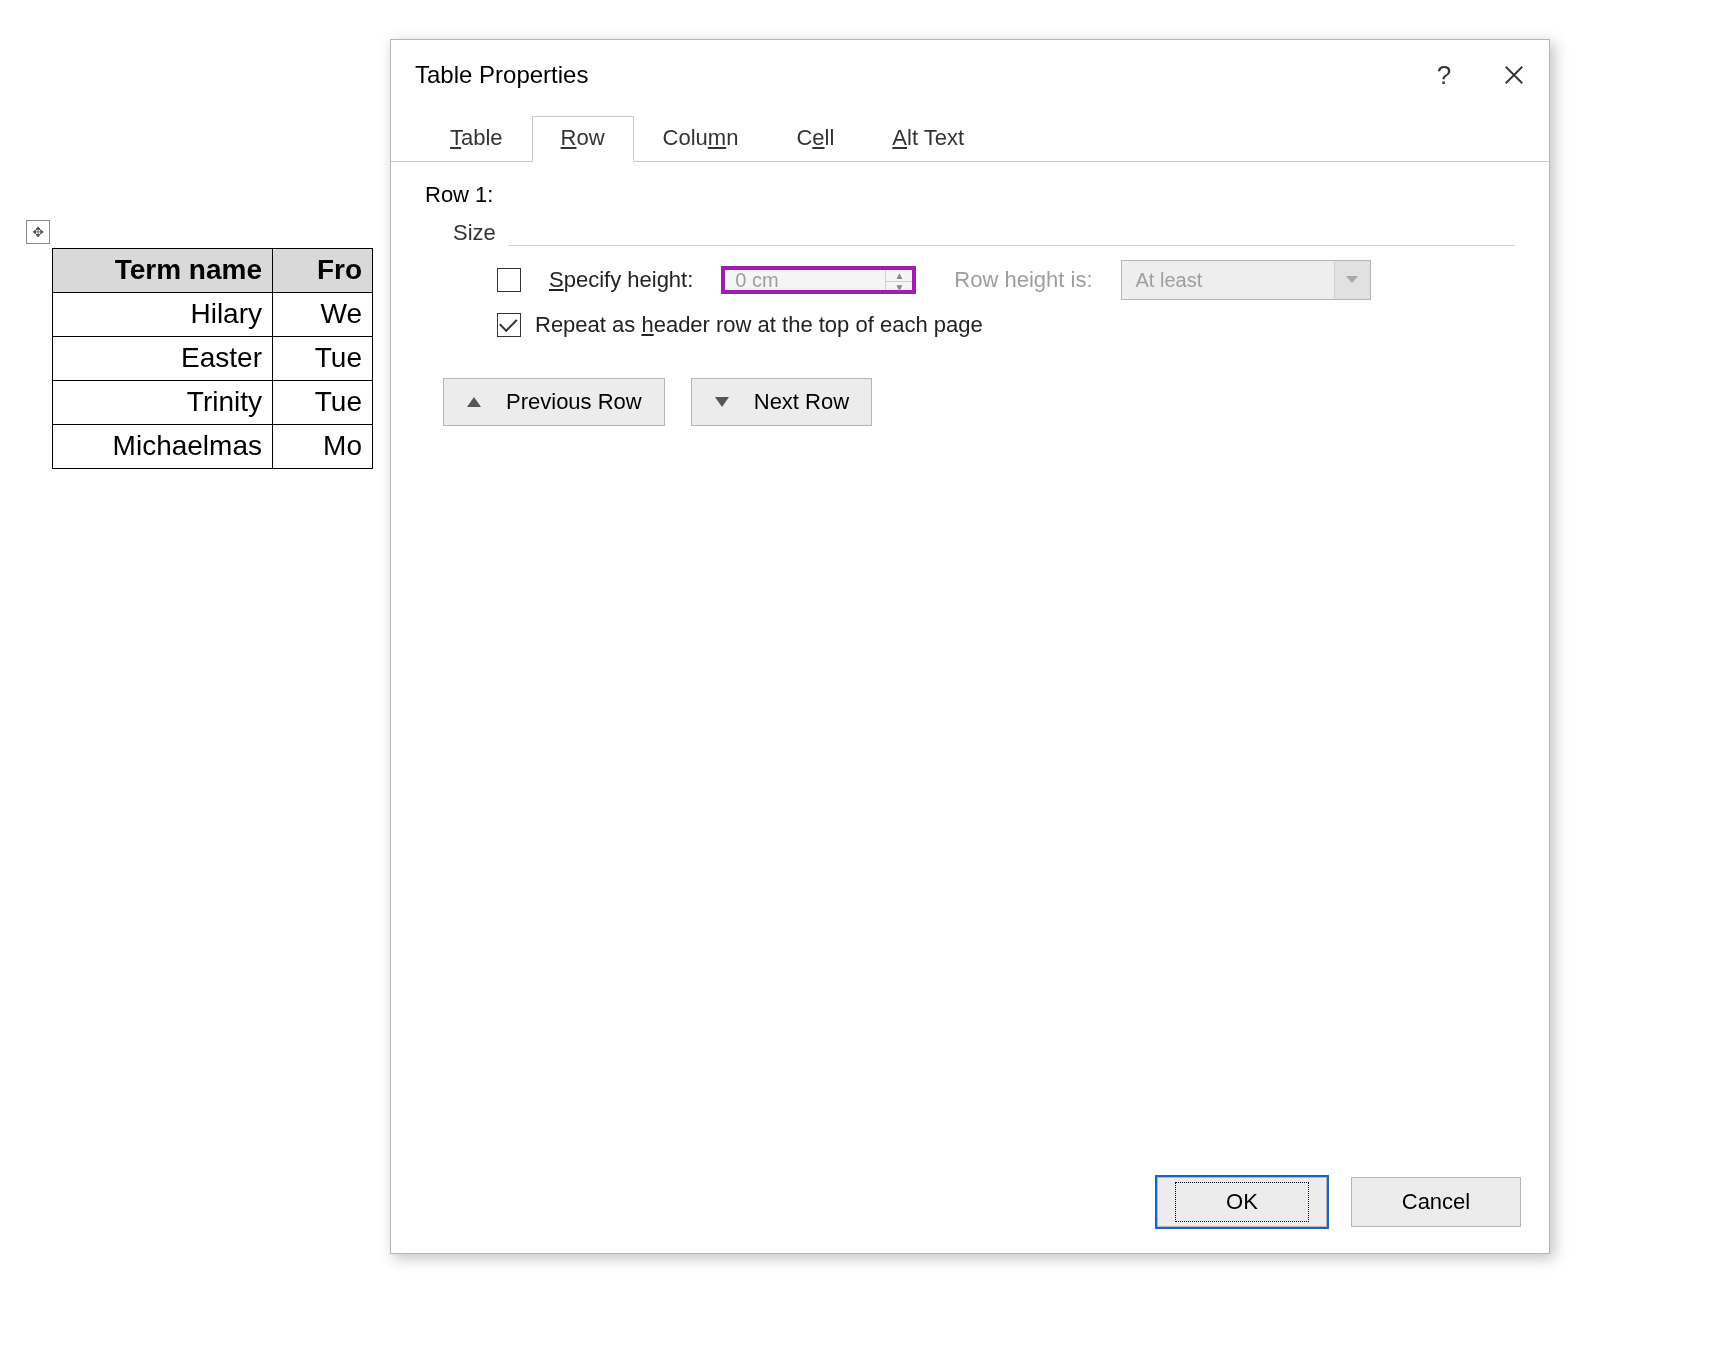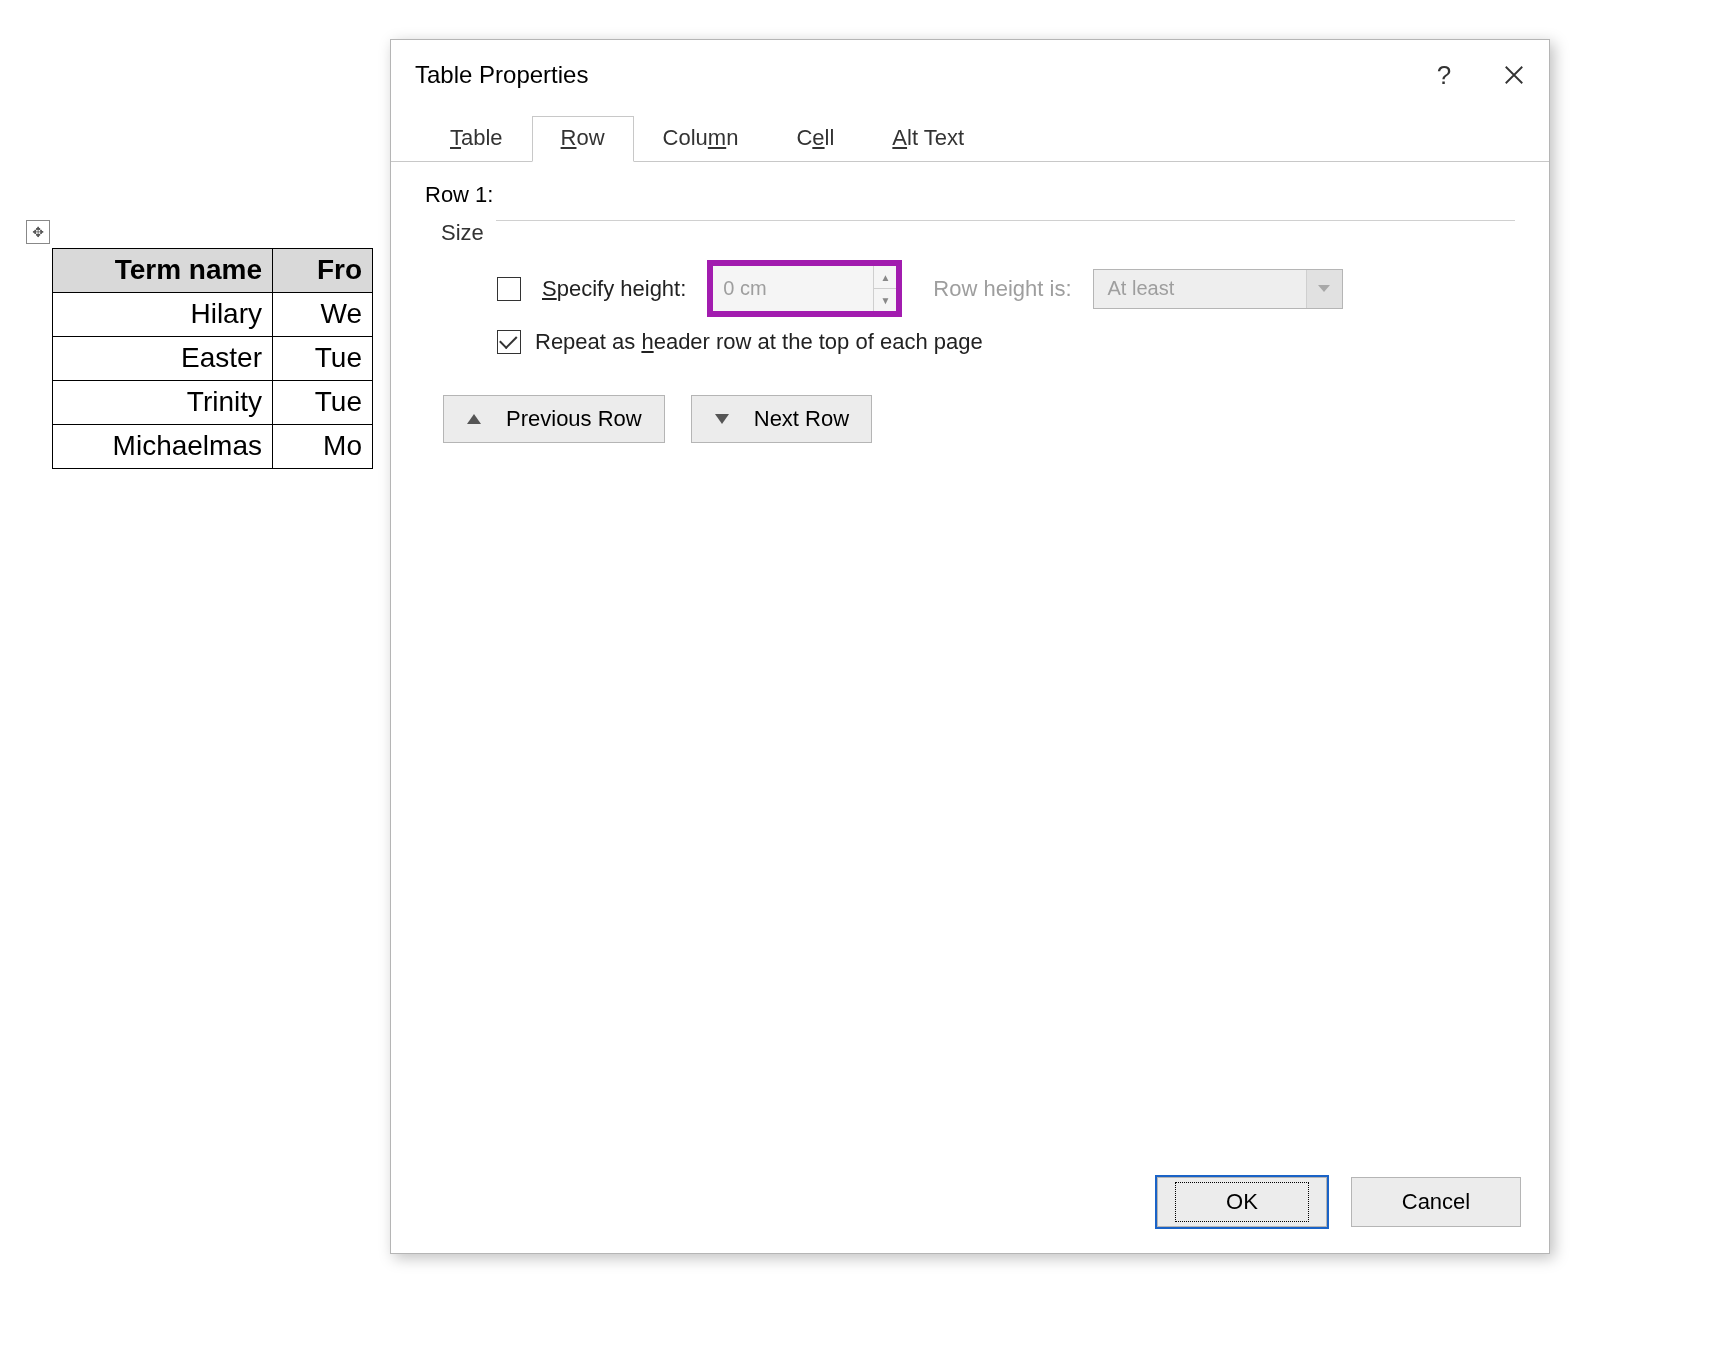--- a/index.html
+++ b/index.html
@@ -115,41 +115,41 @@
     flex: 1;
     padding: 20px 34px 0 34px;
   }
   .row-label {
     font-size: 22px;
     margin-bottom: 12px;
   }
 
   .group-header {
     display: flex;
-    align-items: flex-start;
-    margin-left: 16px;
+    align-items: flex-end;
+    margin-left: 28px;
     margin-top: 2px;
     margin-bottom: 12px;
   }
   .group-header .gh-text {
     font-size: 22px;
     margin-right: 12px;
     color: #333;
   }
   .group-header .gh-line {
     flex: 1;
     height: 1px;
     background: #d0d0d0;
   }
 
   .field-row {
     display: flex;
     align-items: center;
     margin-left: 72px;
-    gap: 21px;
+    gap: 28px;
   }
   .checkbox {
     width: 24px;
     height: 24px;
     border: 1.5px solid #333;
     display: inline-flex;
     align-items: center;
     justify-content: center;
     background: #fff;
     flex: none;
@@ -164,23 +164,23 @@
   }
   .cb-label {
     font-size: 22px;
     color: #222;
   }
   .cb-label .ul, .gh-text .ul { text-decoration: underline; }
   .cb-label.disabled { color: #9e9e9e; }
 
   .spin {
     display: inline-flex;
-    border: 6px solid #a21caf;
+    border: 4px solid #a21caf;
     background: #f5f5f5;
-    height: 57px;
+    height: 28px;
     width: 195px;
   }
   .spin input {
     border: none;
     background: transparent;
     padding: 0 10px;
     width: 160px;
     font-size: 20px;
     color: #9e9e9e;
   }

